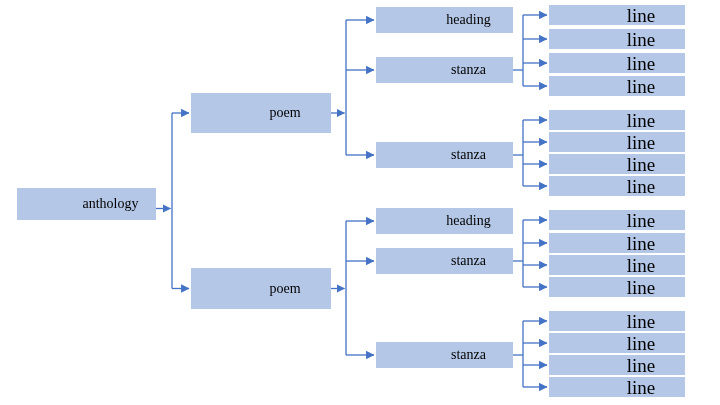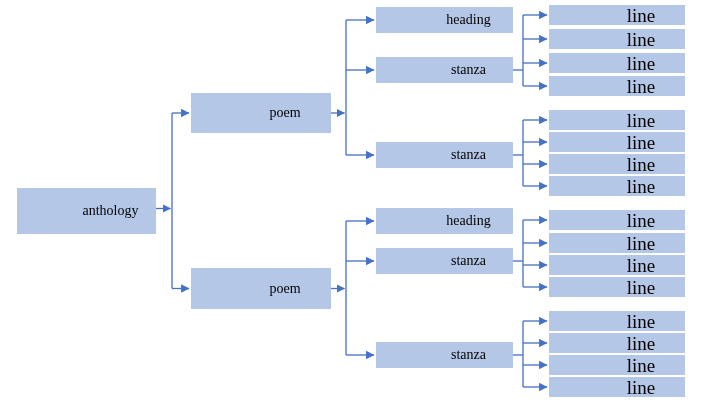--- a/index.html
+++ b/index.html
@@ -79,21 +79,21 @@
       <line x1="523" y1="265" x2="547" y2="265" stroke="#4472c4" stroke-width="1.3" marker-end="url(#arrow)"></line>
       <line x1="523" y1="287" x2="547" y2="287" stroke="#4472c4" stroke-width="1.3" marker-end="url(#arrow)"></line>
       <line x1="346" y1="355" x2="374" y2="355" stroke="#4472c4" stroke-width="1.3" marker-end="url(#arrow)"></line>
       <line x1="513" y1="355" x2="523" y2="355" stroke="#4472c4" stroke-width="1.3"></line>
       <line x1="523" y1="321" x2="523" y2="387" stroke="#4472c4" stroke-width="1.3"></line>
       <line x1="523" y1="321" x2="547" y2="321" stroke="#4472c4" stroke-width="1.3" marker-end="url(#arrow)"></line>
       <line x1="523" y1="343" x2="547" y2="343" stroke="#4472c4" stroke-width="1.3" marker-end="url(#arrow)"></line>
       <line x1="523" y1="365" x2="547" y2="365" stroke="#4472c4" stroke-width="1.3" marker-end="url(#arrow)"></line>
       <line x1="523" y1="387" x2="547" y2="387" stroke="#4472c4" stroke-width="1.3" marker-end="url(#arrow)"></line>
     </svg>
-<div class="node depth-0" style="left: 17px; top: 188px; width: 139px; height: 46px;">anthology</div>
+<div class="node depth-0" style="left: 17px; top: 188px; width: 139px; height: 32px;">anthology</div>
     <div class="node depth-1" style="left: 191px; top: 93px; width: 140px; height: 40px;">poem</div>
     <div class="node depth-2" style="left: 376px; top: 7px; width: 137px; height: 26px;">heading</div>
     <div class="node depth-2" style="left: 376px; top: 57px; width: 137px; height: 26px;">stanza</div>
     <div class="node depth-3" style="left: 549px; top: 5px; width: 136px; height: 20px;">line</div>
     <div class="node depth-3" style="left: 549px; top: 29px; width: 136px; height: 20px;">line</div>
     <div class="node depth-3" style="left: 549px; top: 53px; width: 136px; height: 20px;">line</div>
     <div class="node depth-3" style="left: 549px; top: 76px; width: 136px; height: 20px;">line</div>
     <div class="node depth-2" style="left: 376px; top: 142px; width: 137px; height: 26px;">stanza</div>
     <div class="node depth-3" style="left: 549px; top: 110px; width: 136px; height: 20px;">line</div>
     <div class="node depth-3" style="left: 549px; top: 132px; width: 136px; height: 20px;">line</div>

